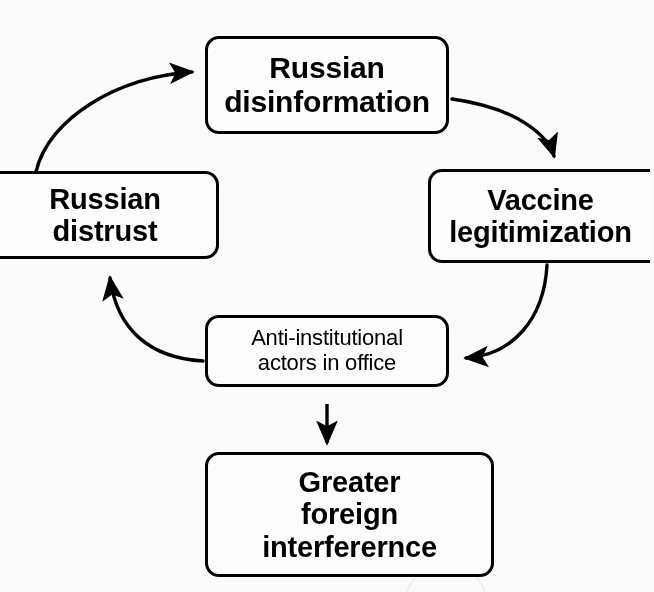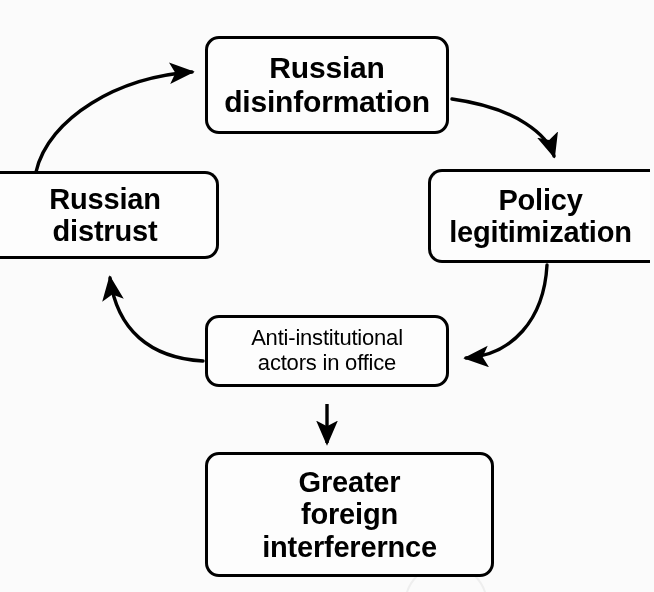--- a/index.html
+++ b/index.html
@@ -99,21 +99,21 @@
 
     <path d="M 327 404 L 327 443" fill="none" stroke="#000000" stroke-width="3.4" stroke-linecap="butt" marker-end="url(#arrowhead)"></path>
   </svg>
 
   <div class="node-box bold-node" id="node-russian-disinformation">
     <span class="node-label">Russian
 disinformation</span>
   </div>
 
   <div class="node-box bold-node" id="node-policy-legitimization">
-    <span class="node-label">Policy
+    <span class="node-label">Vaccine
 legitimization</span>
   </div>
 
   <div class="node-box regular-node" id="node-anti-institutional">
     <span class="node-label">Anti-institutional
 actors in office</span>
   </div>
 
   <div class="node-box bold-node" id="node-vaccine-distrust">
     <span class="node-label">Russian

